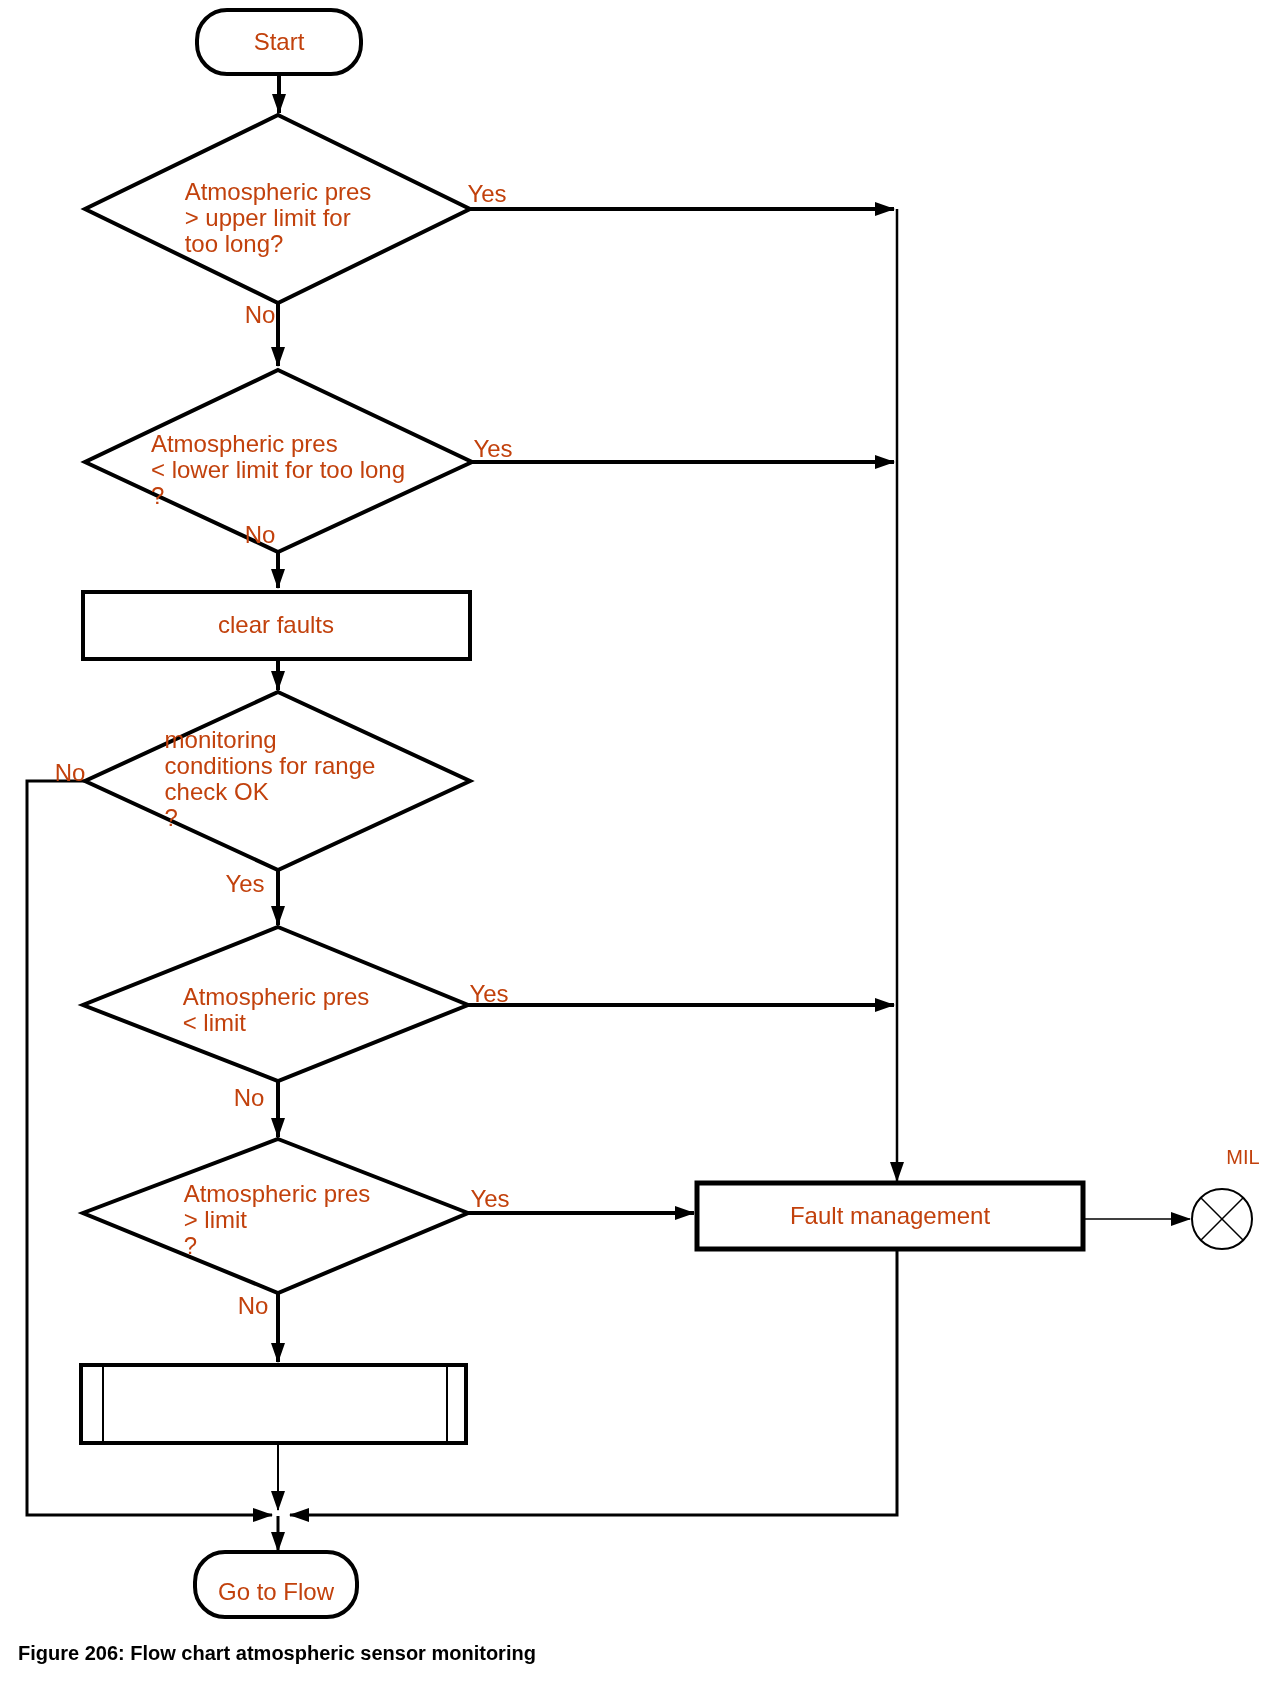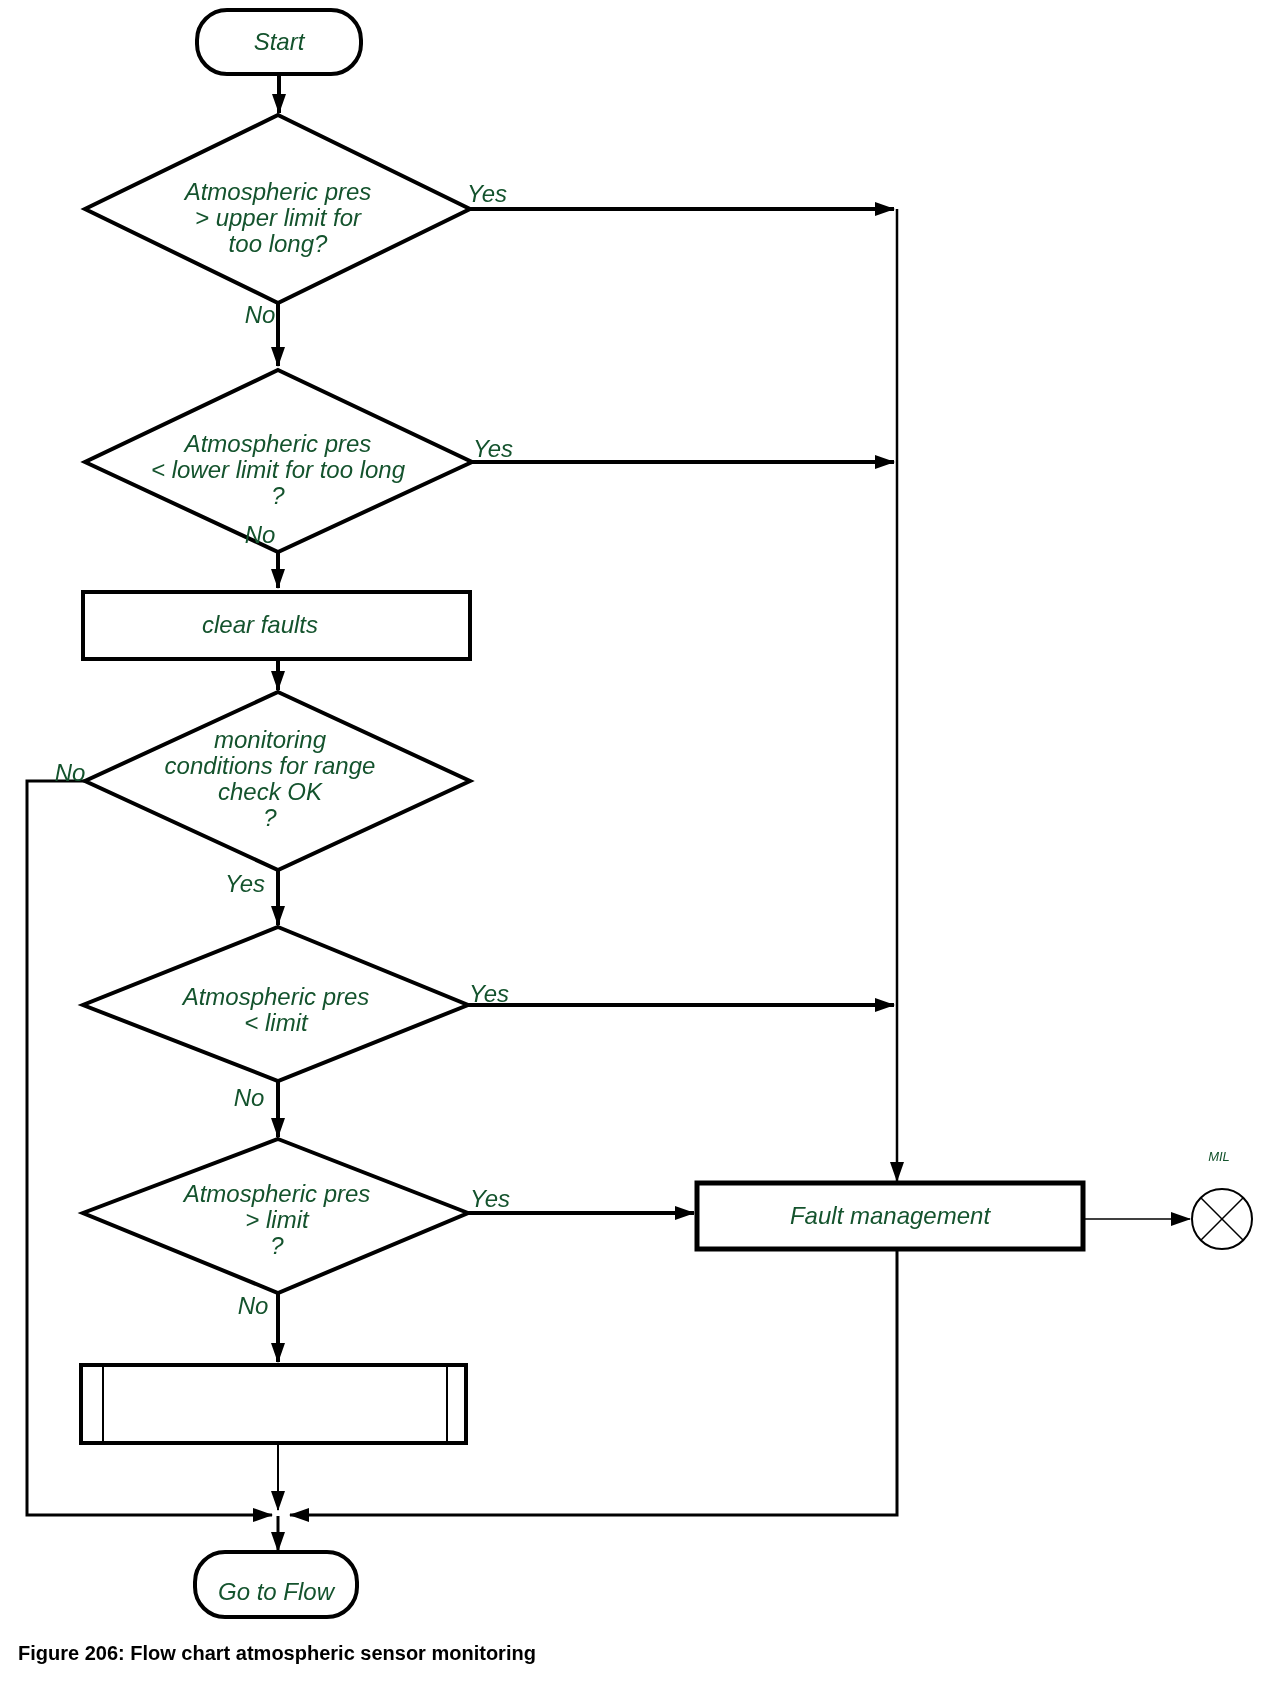--- a/index.html
+++ b/index.html
@@ -20,29 +20,28 @@
     position: absolute;
     left: 0;
     top: 0;
     width: 1280px;
     height: 1686px;
   }
   .lbl {
     position: absolute;
     transform: translate(-50%, -50%);
     white-space: pre-line;
-    text-align: center;
     font-size: 24px;
     line-height: 26px;
-    color: #14532d;
-    font-style: italic;
+    color: #c2410c;
   }
   .lbl.small {
-    font-size: 13px;
+    font-size: 20px;
     line-height: 18px;
+    margin-left: 24px;
   }
   .caption {
     position: absolute;
     left: 18px;
     top: 1638px;
     font-size: 20px;
     line-height: 30px;
     font-weight: bold;
     white-space: nowrap;
     color: #000000;
@@ -108,21 +107,21 @@
   <div class="lbl" style="left:279px; top:42px;">Start</div>
 
   <div class="lbl" style="left:278px; top:218px;">Atmospheric pres
 &gt; upper limit for
 too long?</div>
 
   <div class="lbl" style="left:278px; top:470px;">Atmospheric pres
 &lt; lower limit for too long
 ?</div>
 
-  <div class="lbl" style="left:260px; top:625px;">clear faults</div>
+  <div class="lbl" style="left:276px; top:625px;">clear faults</div>
 
   <div class="lbl" style="left:270px; top:779px;">monitoring
 conditions for range
 check OK
 ?</div>
 
   <div class="lbl" style="left:276px; top:1010px;">Atmospheric pres
 &lt; limit</div>
 
   <div class="lbl" style="left:277px; top:1220px;">Atmospheric pres

